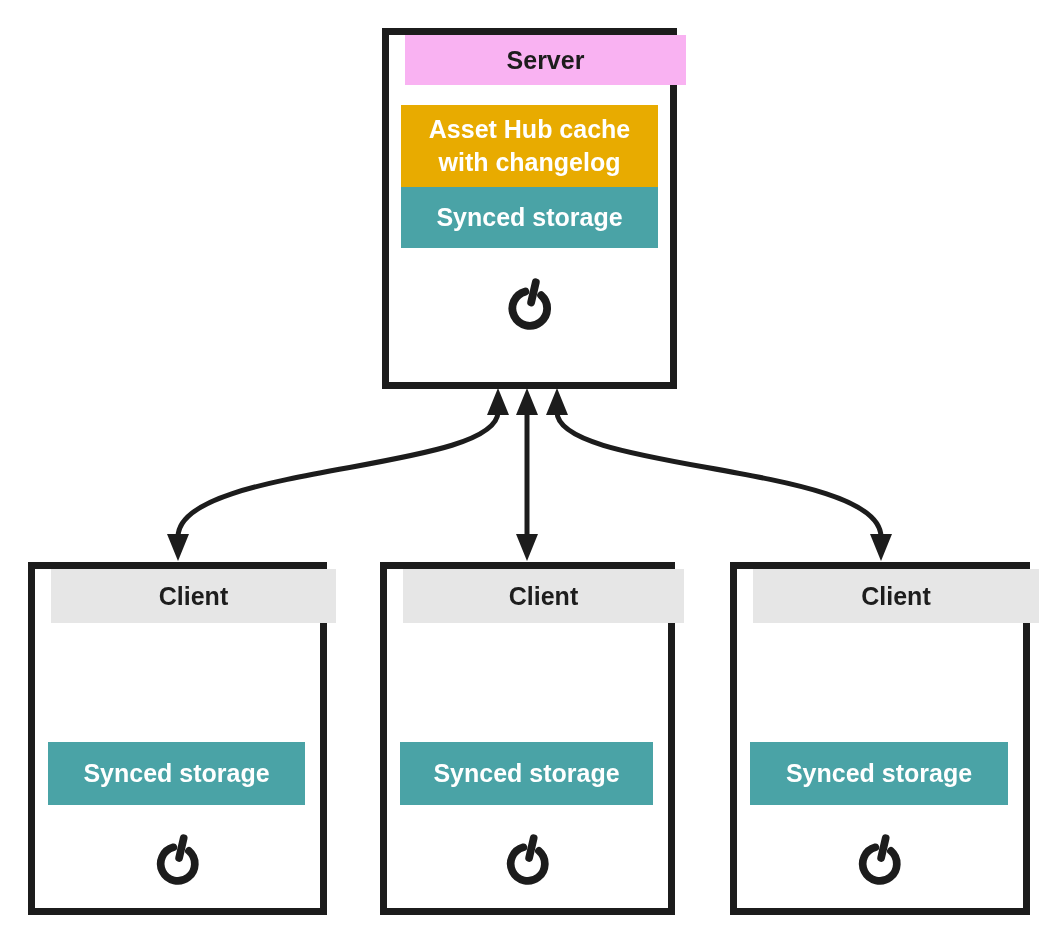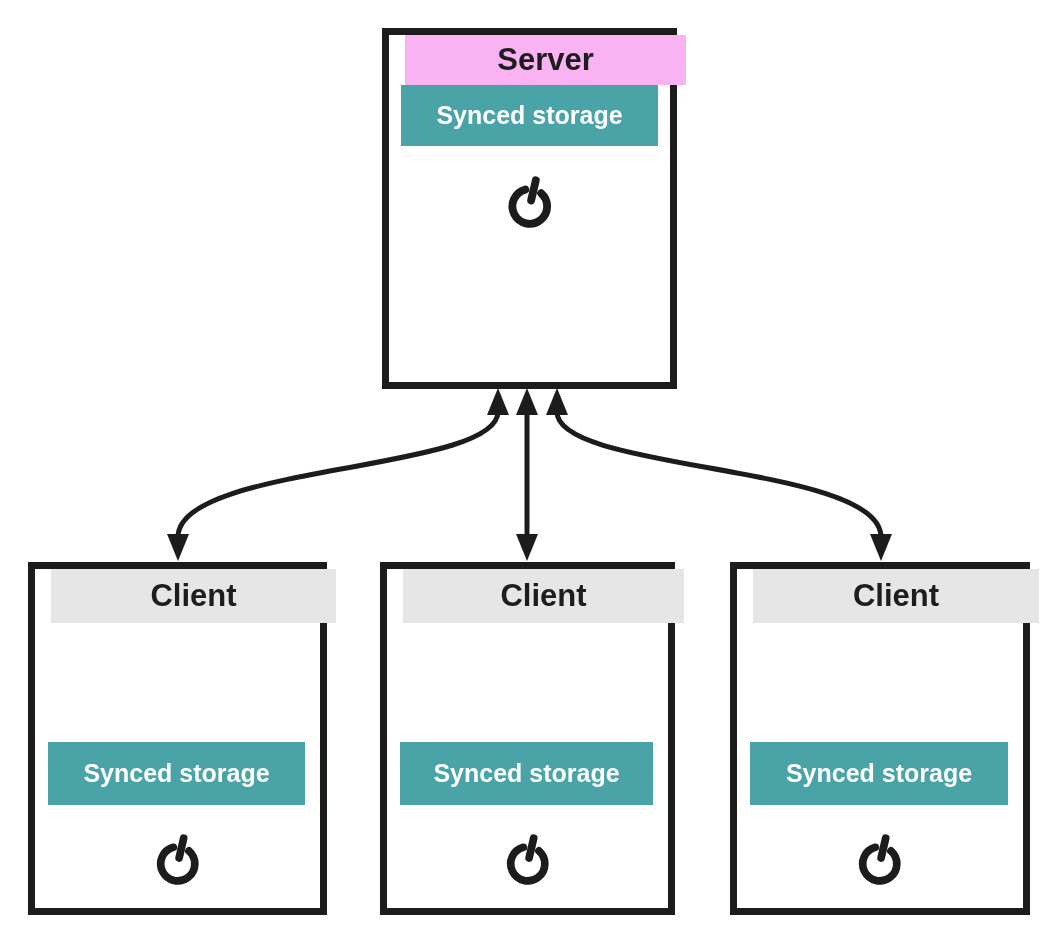--- a/index.html
+++ b/index.html
@@ -25,21 +25,21 @@
     border:7px solid var(--outline);
     background:#ffffff;
     display:flex;
     flex-direction:column;
     align-items:center;
   }
   .node-header{
     width:100%;
     display:flex;align-items:center;justify-content:center;
     font-weight:700;
-    font-size:31px;
+    font-size:25px;
     color:var(--label-dark);
     margin-left:32px;
   }
   .server-header{height:50px;background:var(--server-header);}
   .client-header{height:54px;background:var(--client-header);}
   .inner-box{
     display:flex;align-items:center;justify-content:center;
     text-align:center;
     font-weight:700;
     font-size:25px;
@@ -71,20 +71,21 @@
   .arrow-layer .shaft{stroke:var(--outline);stroke-width:5;fill:none;}
   .arrow-layer .head{fill:var(--outline);stroke:none;}
 </style>
 </head>
 <body>
 
 <div class="canvas">
 
   <div class="node server" style="left:382px;top:28px;width:295px;height:361px;">
     <div class="node-header server-header">Server</div>
+    <div class="inner-box cache-box">Asset Hub cache with changelog</div>
     <div class="inner-box storage-box">Synced storage</div>
     <div class="power">
       <svg viewBox="0 0 100 100">
         <g transform="rotate(13 50 56)" class="stroke" stroke-width="14">
           <path d="M 35.5 30.5 A 31 31 0 1 0 64.5 30.5"></path>
           <line x1="50" y1="10" x2="50" y2="47"></line>
         </g>
       </svg>
     </div>
   </div>

